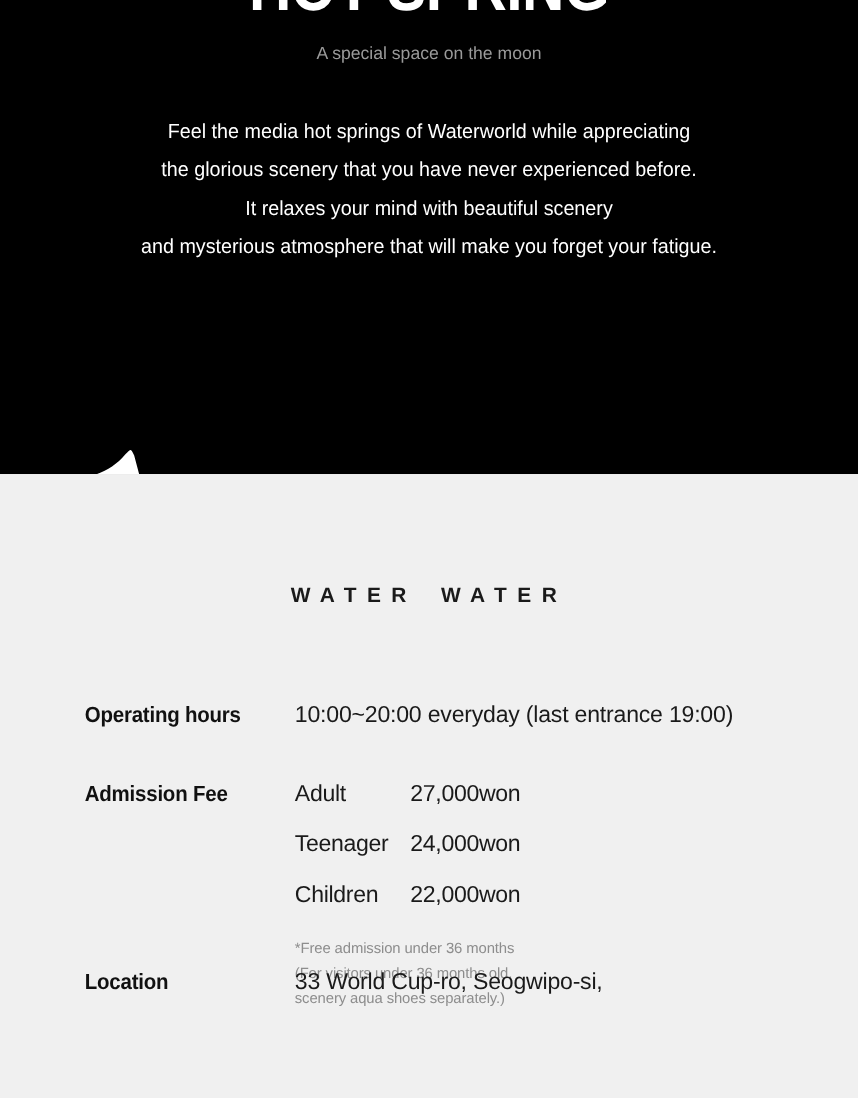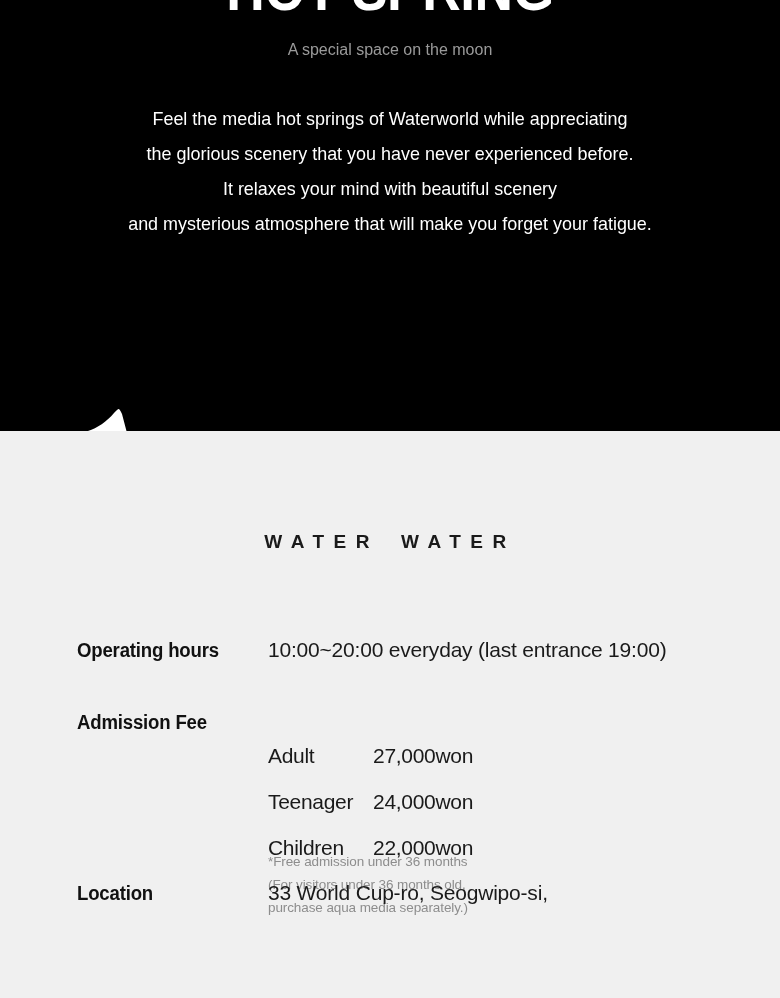--- a/index.html
+++ b/index.html
@@ -149,21 +149,20 @@
     color:#1a1a1a;
     font-size:21px;
     font-weight:400;
     line-height:30px;
     letter-spacing:-0.3px;
     white-space:nowrap;
   }
   .fee-line .fee-type {
     display:inline-block;
     width:105px;
-    margin-top:34px;
   }
   .fee-line .fee-price { display:inline-block; }
 
   .note {
     position:absolute;
     left:268px;
     color:#8d8d8d;
     font-size:13.5px;
     font-weight:400;
     line-height:23px;
@@ -220,21 +219,21 @@
         <div class="fee-line" style="top:44px;">
           <span class="fee-type">Teenager</span><span class="fee-price">24,000won</span>
         </div>
 
         <div class="fee-line" style="top:90px;">
           <span class="fee-type">Children</span><span class="fee-price">22,000won</span>
         </div>
 
         <div class="note" style="top:141px;">*Free admission under 36 months</div>
         <div class="note" style="top:164px;">(For visitors under 36 months old,</div>
-        <div class="note" style="top:187px;">purchase aqua media separately.)</div>
+        <div class="note" style="top:187px;">scenery aqua shoes separately.)</div>
       </div>
 
       <div class="row" style="margin-top:243px;">
         <div class="row-label">Location</div>
         <div class="row-value">33 World Cup-ro, Seogwipo-si,</div>
       </div>
 
     </div>
   </section>
 

